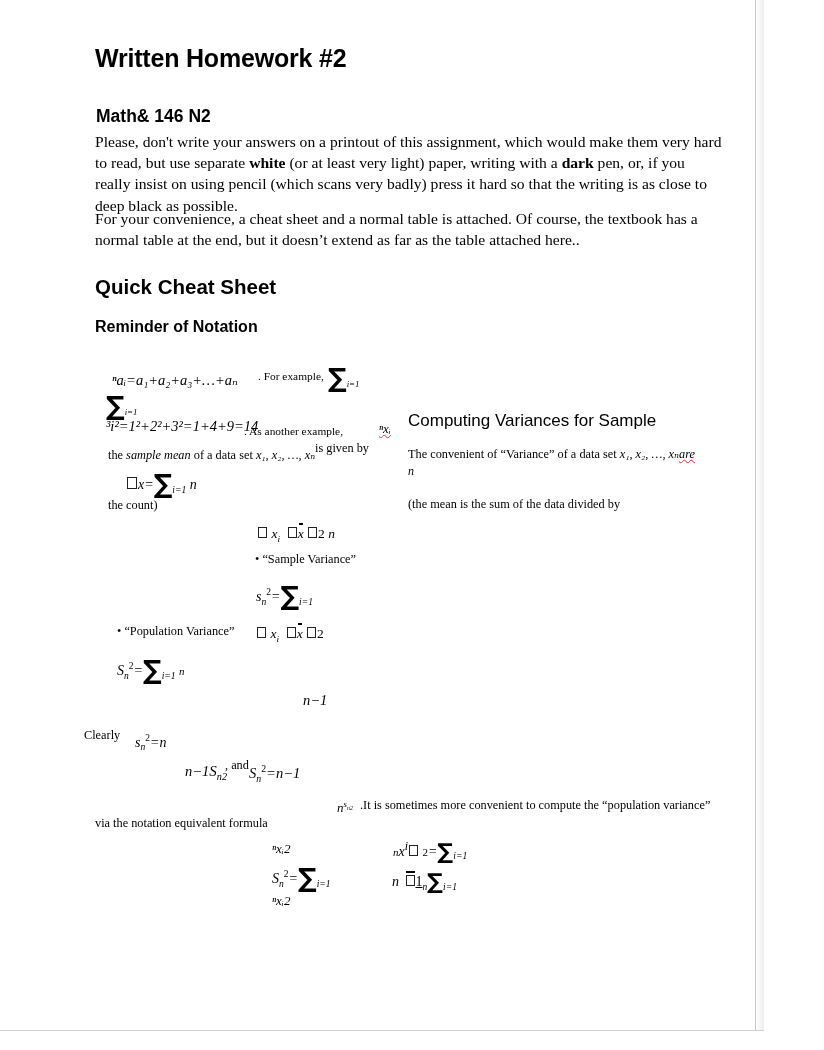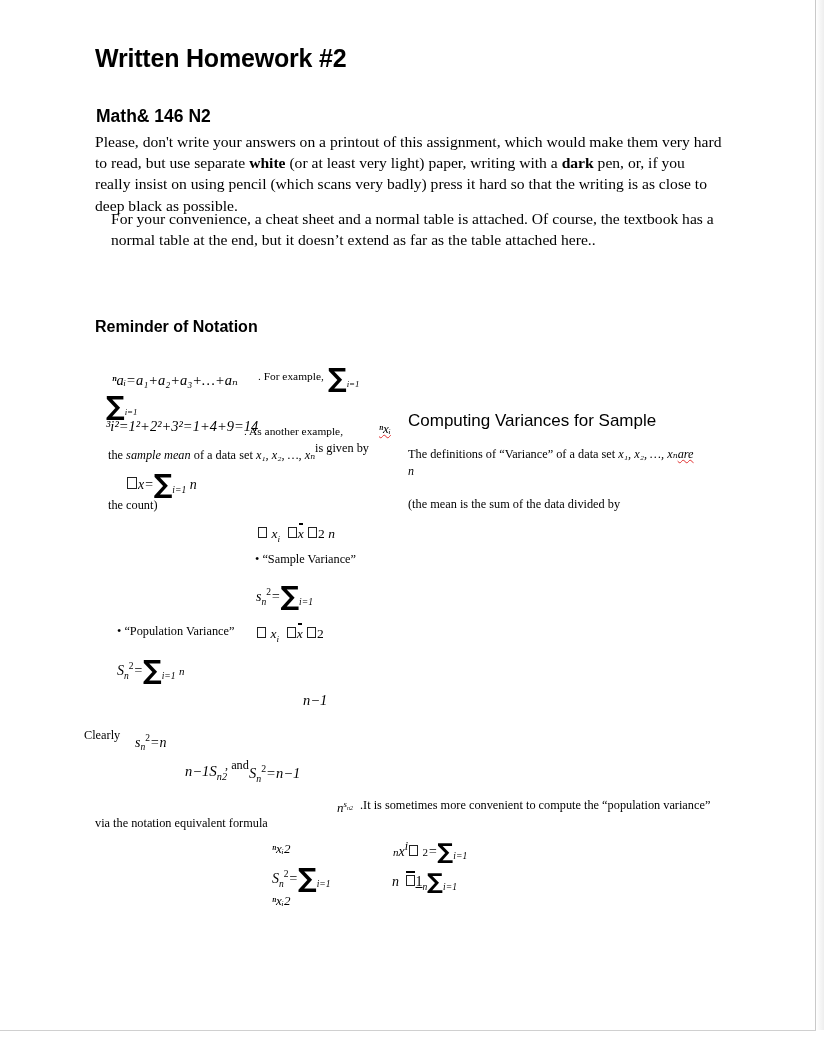--- a/index.html
+++ b/index.html
@@ -6,21 +6,21 @@
     margin: 0;
     padding: 0;
     background: #ffffff;
   }
   body {
     font-family: "Liberation Serif", "DejaVu Serif", serif;
     color: #000000;
   }
   #page {
     position: relative;
-    width: 824px;
+    width: 764px;
     height: 1050px;
     background: #ffffff;
     overflow: hidden;
   }
   
   #page-edge-right {
     position: absolute;
     top: 0;
     right: 8px;
     width: 1px;
@@ -73,21 +73,21 @@
     left: 96px;
     top: 106px;
   }
   .para {
     font-size: 15.6px;
     line-height: 21.2px;
     text-align: left;
     margin: 0;
   }
   #para1 { position: absolute; left: 95px; top: 131px; width: 628px; }
-  #para2 { position: absolute; left: 95px; top: 208px; width: 628px; margin-left: 16px; }
+  #para2 { position: absolute; left: 95px; top: 208px; width: 628px; }
 
   h2.sec-title {
     font-family: "Liberation Sans", "DejaVu Sans", sans-serif;
     font-size: 20.5px;
     font-weight: bold;
     margin: 0;
     position: absolute;
     left: 95px;
     top: 275px;
   }
@@ -198,20 +198,21 @@
   <div id="page-edge-bottom-soft"></div>
 
   <h1 class="doc-title">Written Homework #2</h1>
 
   <h2 class="doc-subtitle">Math&amp; 146 N2</h2>
 
   <p class="para" id="para1"><span>Please, don't write your answers on a printout of this assignment, which would make them very hard to read, but use separate </span><b>white</b><span> (or at least very light) paper, writing with a </span><b>dark</b><span> pen, or, if you really insist on using pencil (which scans very badly) press it hard so that the writing is as close to deep black as possible.</span></p>
 
   <p class="para" id="para2">For your convenience, a cheat sheet and a normal table is attached. Of course, the textbook has a normal table at the end, but it doesn’t extend as far as the table attached here..</p>
 
+  <h2 class="sec-title">Quick Cheat Sheet</h2>
 
   <h3 class="sub-title">Reminder of Notation</h3>
 
 
   <div class="math" style="left:112px; top:372px; font-size:14.5px;"><span>ⁿaᵢ=a₁+a₂+a₃+…+aₙ</span></div>
   <div class="small-text" style="left:258px; top:369px;">. For example,</div>
   <div class="math" style="left:328px; top:368px; font-size:13px;"><span class="sig">∑</span><sub>i=1</sub></div>
 
   <div class="math" style="left:106px; top:396px; font-size:13px;"><span class="sig">∑</span><sub>i=1</sub></div>
 
@@ -222,21 +223,21 @@
   <div class="math sq" style="left:379px; top:421px; font-size:13px;">ⁿxᵢ</div>
 
   <div class="mid-text" style="left:108px; top:447px;"><span>the</span> <i>sample mean</i> <span>of a data set</span> <span class="math" style="position:static;">x₁, x₂, …, xₙ</span></div>
   <div class="mid-text" style="left:315px; top:440px;">is given by</div>
 
   <div class="math" style="left:126px; top:474px; font-size:14px;text-align:center;"><span class="box"></span><span>x=</span><span class="sig">∑</span><sub>i=1</sub> <span>n</span></div>
   <div class="mid-text" style="left:108px; top:497px;">the count)</div>
 
   <h3 class="sub-title-right">Computing Variances for Sample</h3>
 
-  <div class="mid-text" style="left:408px; top:446px; width:300px;"><span>The definitions of “Variance” of a data set</span> <span class="math" style="position:static;">x₁, x₂, …, xₙ</span><span class="math sq" style="position:static;">are</span></div>
+  <div class="mid-text" style="left:408px; top:446px; width:300px;"><span>The convenient of “Variance” of a data set</span> <span class="math" style="position:static;">x₁, x₂, …, xₙ</span><span class="math sq" style="position:static;">are</span></div>
   <div class="math" style="left:408px; top:464px; font-size:12px;">n</div>
   <div class="mid-text" style="left:408px; top:496px;">(the mean is the sum of the data divided by</div>
 
   <div class="math" style="left:257px; top:525px; font-size:13.5px;"><span class="box-sm"></span> <span>x<sub>i</sub></span>&nbsp; <span class="box-sm"></span><span class="overbar">x</span> <span class="box-sm"></span><span class="mathup">2</span> <span>n</span></div>
 
   <div class="mid-text" style="left:255px; top:551px;">• “Sample Variance”</div>
 
   <div class="math" style="left:256px; top:586px; font-size:14px;"><span>s<sub>n</sub><sup class="mathup">2</sup>=</span><span class="sig">∑</span><sub>i=1</sub></div>
 
   <div class="mid-text" style="left:117px; top:623px;">• “Population Variance”</div>

